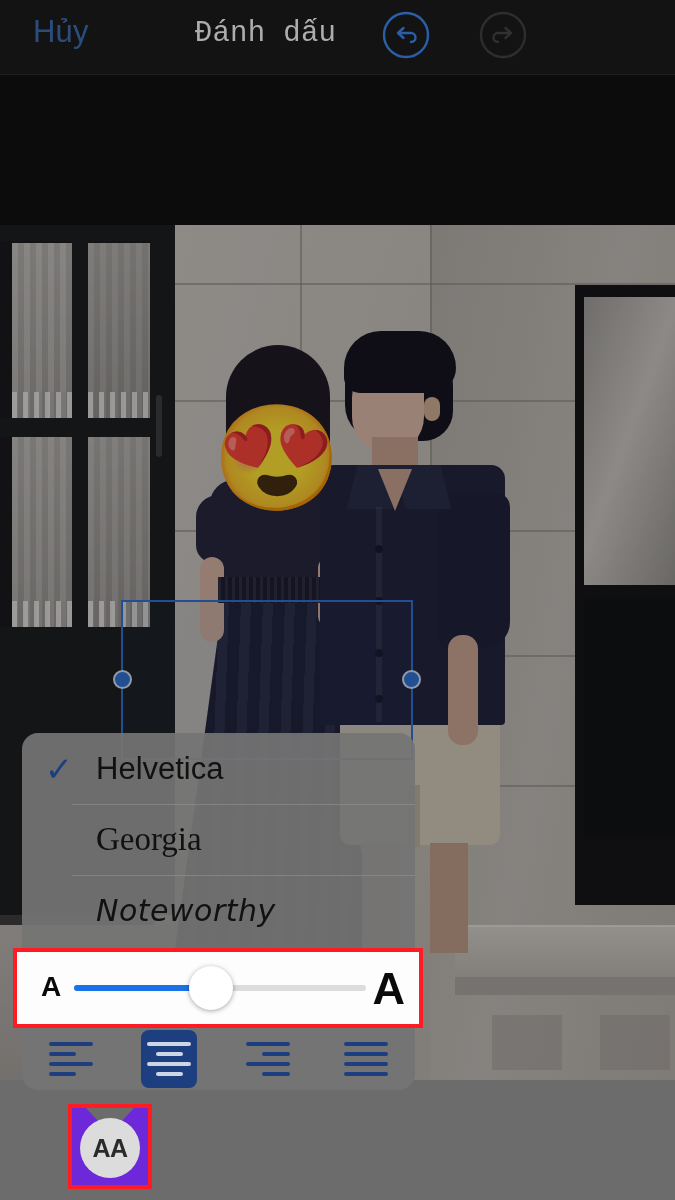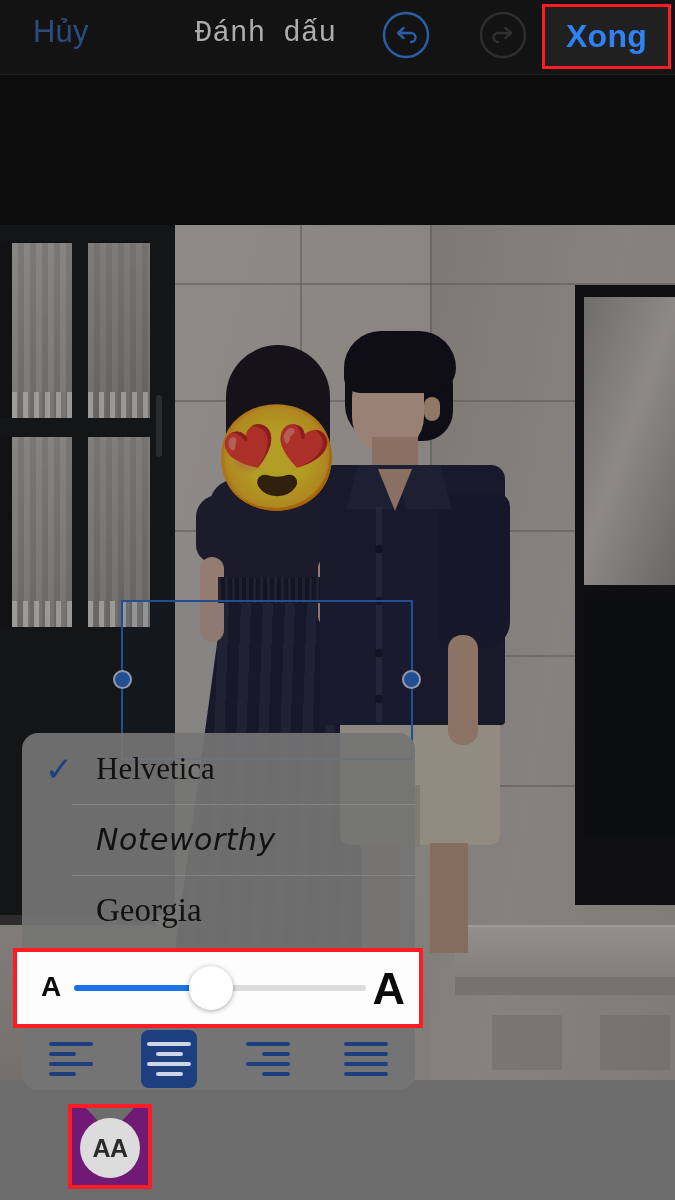--- a/index.html
+++ b/index.html
@@ -108,21 +108,21 @@
   .handle.l { left:-10px; }
   .handle.r { right:-10px; }
 
   
   #fontpanel { position:absolute; left:22px; top:733px; width:393px; height:355px;
                background:rgba(116,116,116,0.93); border-radius:16px; z-index:60; overflow:hidden; }
   .font-row { position:relative; height:71px; display:flex; align-items:center; }
   .font-row + .font-row:before { content:""; position:absolute; left:50px; right:0; top:0; height:1px; background:rgba(150,150,150,.55); }
   .font-check { width:74px; text-align:center; font-size:34px; color:#1d3f80; font-weight:500; line-height:1; }
   .font-label { font-size:31px; color:#111; }
-  .font-label.helv { font-family:Liberation Serif, serif; }
+  .font-label.helv { font-family:Liberation Sans, sans-serif; }
   .font-label.geo  { font-family:"Liberation Serif", serif; font-size:33px; }
   .font-label.note { font-family:"DejaVu Sans", sans-serif; font-size:30px; font-style:italic; letter-spacing:.5px; }
 
   
   #slider-box { position:absolute; left:13px; top:948px; width:410px; height:80px; border:4px solid #fe1b23; z-index:70; }
   #slider-strip { position:absolute; inset:0; background:#fdfdfd; display:flex; align-items:center; }
   #a-small { position:absolute; left:24px; top:50%; margin-top:-15px; font-size:28px; font-weight:700; color:#0a0a0a; line-height:1; }
   #a-big   { position:absolute; right:14px; top:50%; margin-top:-22px; font-size:45px; font-weight:700; color:#0a0a0a; line-height:1; }
   #track { position:absolute; left:57px; top:50%; margin-top:-3px; width:292px; height:6px; border-radius:3px; background:#dcdcdc; }
   #track-fill { position:absolute; left:0; top:0; height:6px; border-radius:3px; background:#1a74e8; }
@@ -134,21 +134,21 @@
                background:rgba(116,116,116,0.93); border-radius:0 0 16px 16px; display:flex; align-items:center; }
   .align-btn { flex:1; display:flex; align-items:center; justify-content:center; height:62px; }
   .align-inner { width:52px; height:50px; display:flex; flex-direction:column; justify-content:center; gap:6px; padding:0 4px; border-radius:8px; }
   .align-inner.sel { background:#1d3f80; padding:6px 6px; width:56px; height:58px; gap:6px; }
   .ln { height:4px; border-radius:2px; background:#1d3f80; }
   .align-inner.sel .ln { background:#cdd6e4; }
 
   
   #bottombar { position:absolute; left:0; top:1080px; width:675px; height:120px; background:#6c6c6c; z-index:50; }
   #aa-box { position:absolute; left:68px; top:1104px; width:84px; height:85px; border:4px solid #fe1b23; z-index:80; }
-  #aa-btn { position:absolute; inset:0; background:#701a75; }
+  #aa-btn { position:absolute; inset:0; background:#6d28d9; }
   #aa-notch { position:absolute; left:50%; margin-left:-24px; top:0; width:48px; height:26px;
               background:#6c6c6c; clip-path:polygon(0 0, 100% 0, 50% 100%); }
   #aa-chip { position:absolute; left:50%; top:52%; transform:translate(-50%,-50%); width:60px; height:60px; border-radius:30px;
              background:#dcdcdc; display:flex; align-items:center; justify-content:center; }
   #aa-chip span { font-size:25px; font-weight:600; color:#2a2a2a; letter-spacing:-.5px; }
 </style>
 </head>
 <body>
 
 <div id="screen">
@@ -166,23 +166,20 @@
     </div>
 
     <div id="redo-btn">
       <svg width="50" height="50" viewBox="0 0 50 50">
         <circle cx="25" cy="25" r="22" fill="none" stroke="#2e2e30" stroke-width="2.4"></circle>
         <path d="M20 32 C17.5 32 15.5 30 15.5 27.5 C15.5 25 17.5 23 20 23 L32 23" fill="none" stroke="#313133" stroke-width="2.4" stroke-linecap="round"></path>
         <path d="M27.5 18 L33 23 L27.5 28" fill="none" stroke="#313133" stroke-width="2.4" stroke-linecap="round" stroke-linejoin="round"></path>
       </svg>
     </div>
 
-    <div id="done-box" style="border-color: rgb(254, 27, 35);">
-      <div id="done-btn" style="color: rgb(47, 130, 242);">Xong</div>
-    </div>
   </div>
 
   <div id="photo">
 
     <div class="wall wall-main"></div>
     <div class="wall wall-right"></div>
     <div class="mortar" style="left:155px; top:58px; width:520px;"></div>
     <div class="mortar" style="left:155px; top:175px; width:520px;"></div>
     <div class="mortar" style="left:155px; top:305px; width:520px;"></div>
     <div class="mortar" style="left:420px; top:430px; width:255px;"></div>
@@ -267,25 +264,25 @@
     <div class="dim"></div>
   </div>
 
   <div id="fontpanel">
     <div class="font-row">
       <div class="font-check">✓</div>
       <div class="font-label helv">Helvetica</div>
     </div>
     <div class="font-row">
       <div class="font-check"></div>
-      <div class="font-label note">Noteworthy</div>
+      <div class="font-label geo">Georgia</div>
     </div>
     <div class="font-row">
       <div class="font-check"></div>
-      <div class="font-label geo">Georgia</div>
+      <div class="font-label note">Noteworthy</div>
     </div>
   </div>
 
   <div id="align-row">
     <div class="align-btn">
       <div class="align-inner">
         <div class="ln" style="width:100%"></div>
           <div class="ln" style="width:62%"></div>
         <div class="ln" style="width:100%"></div>
           <div class="ln" style="width:62%"></div>

